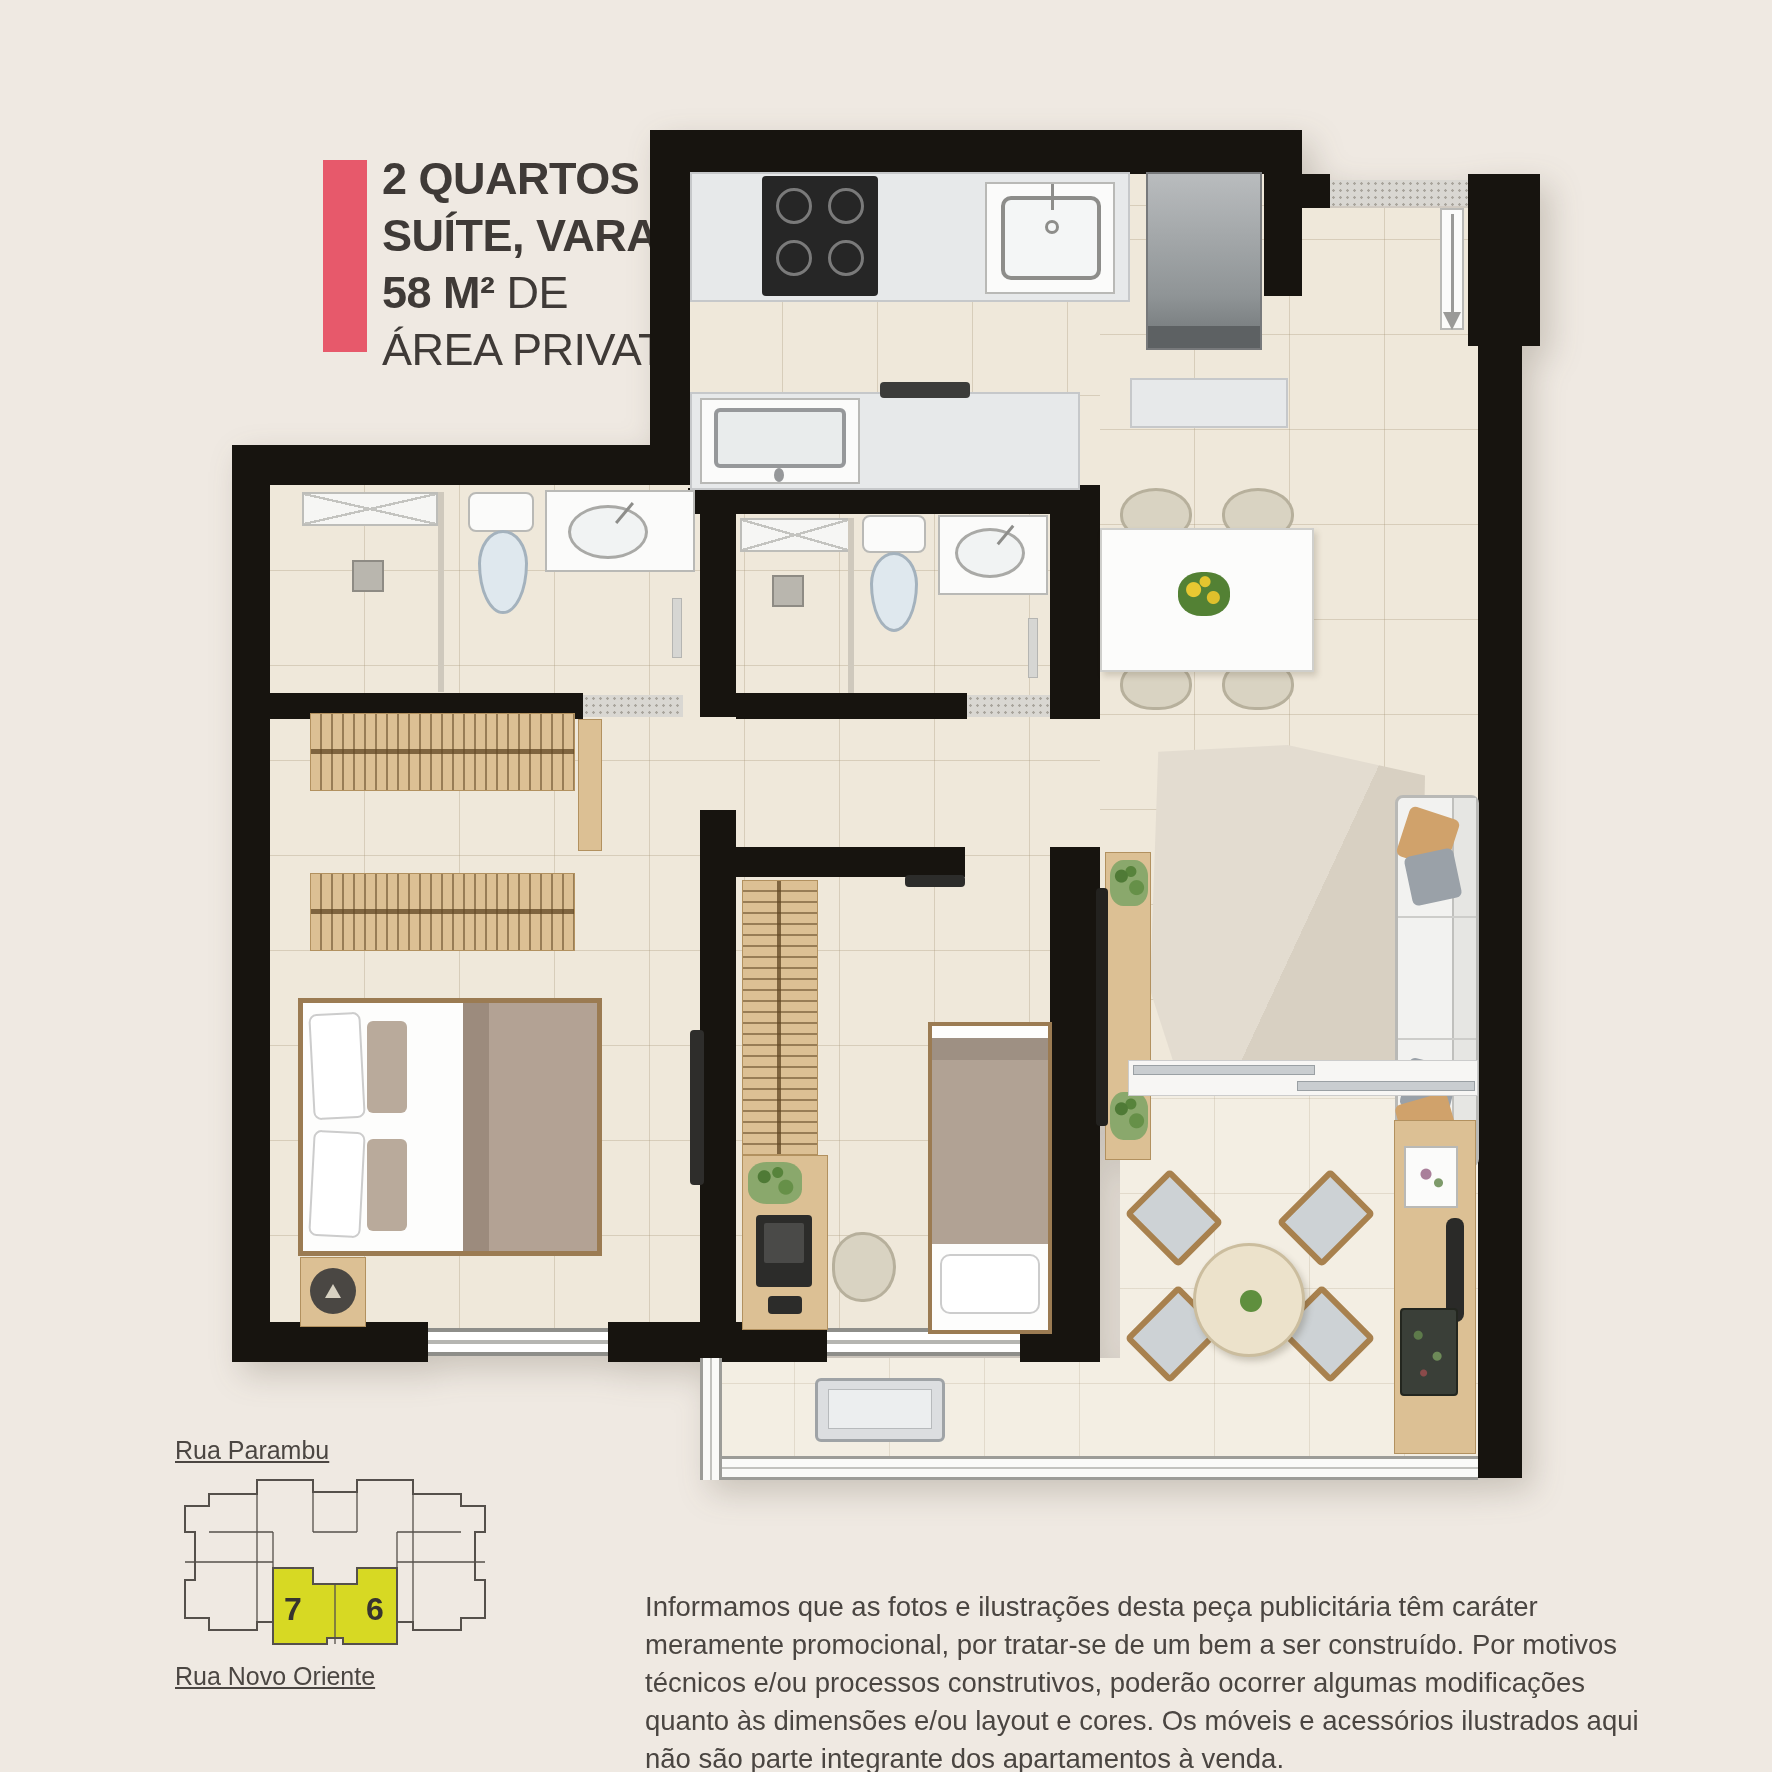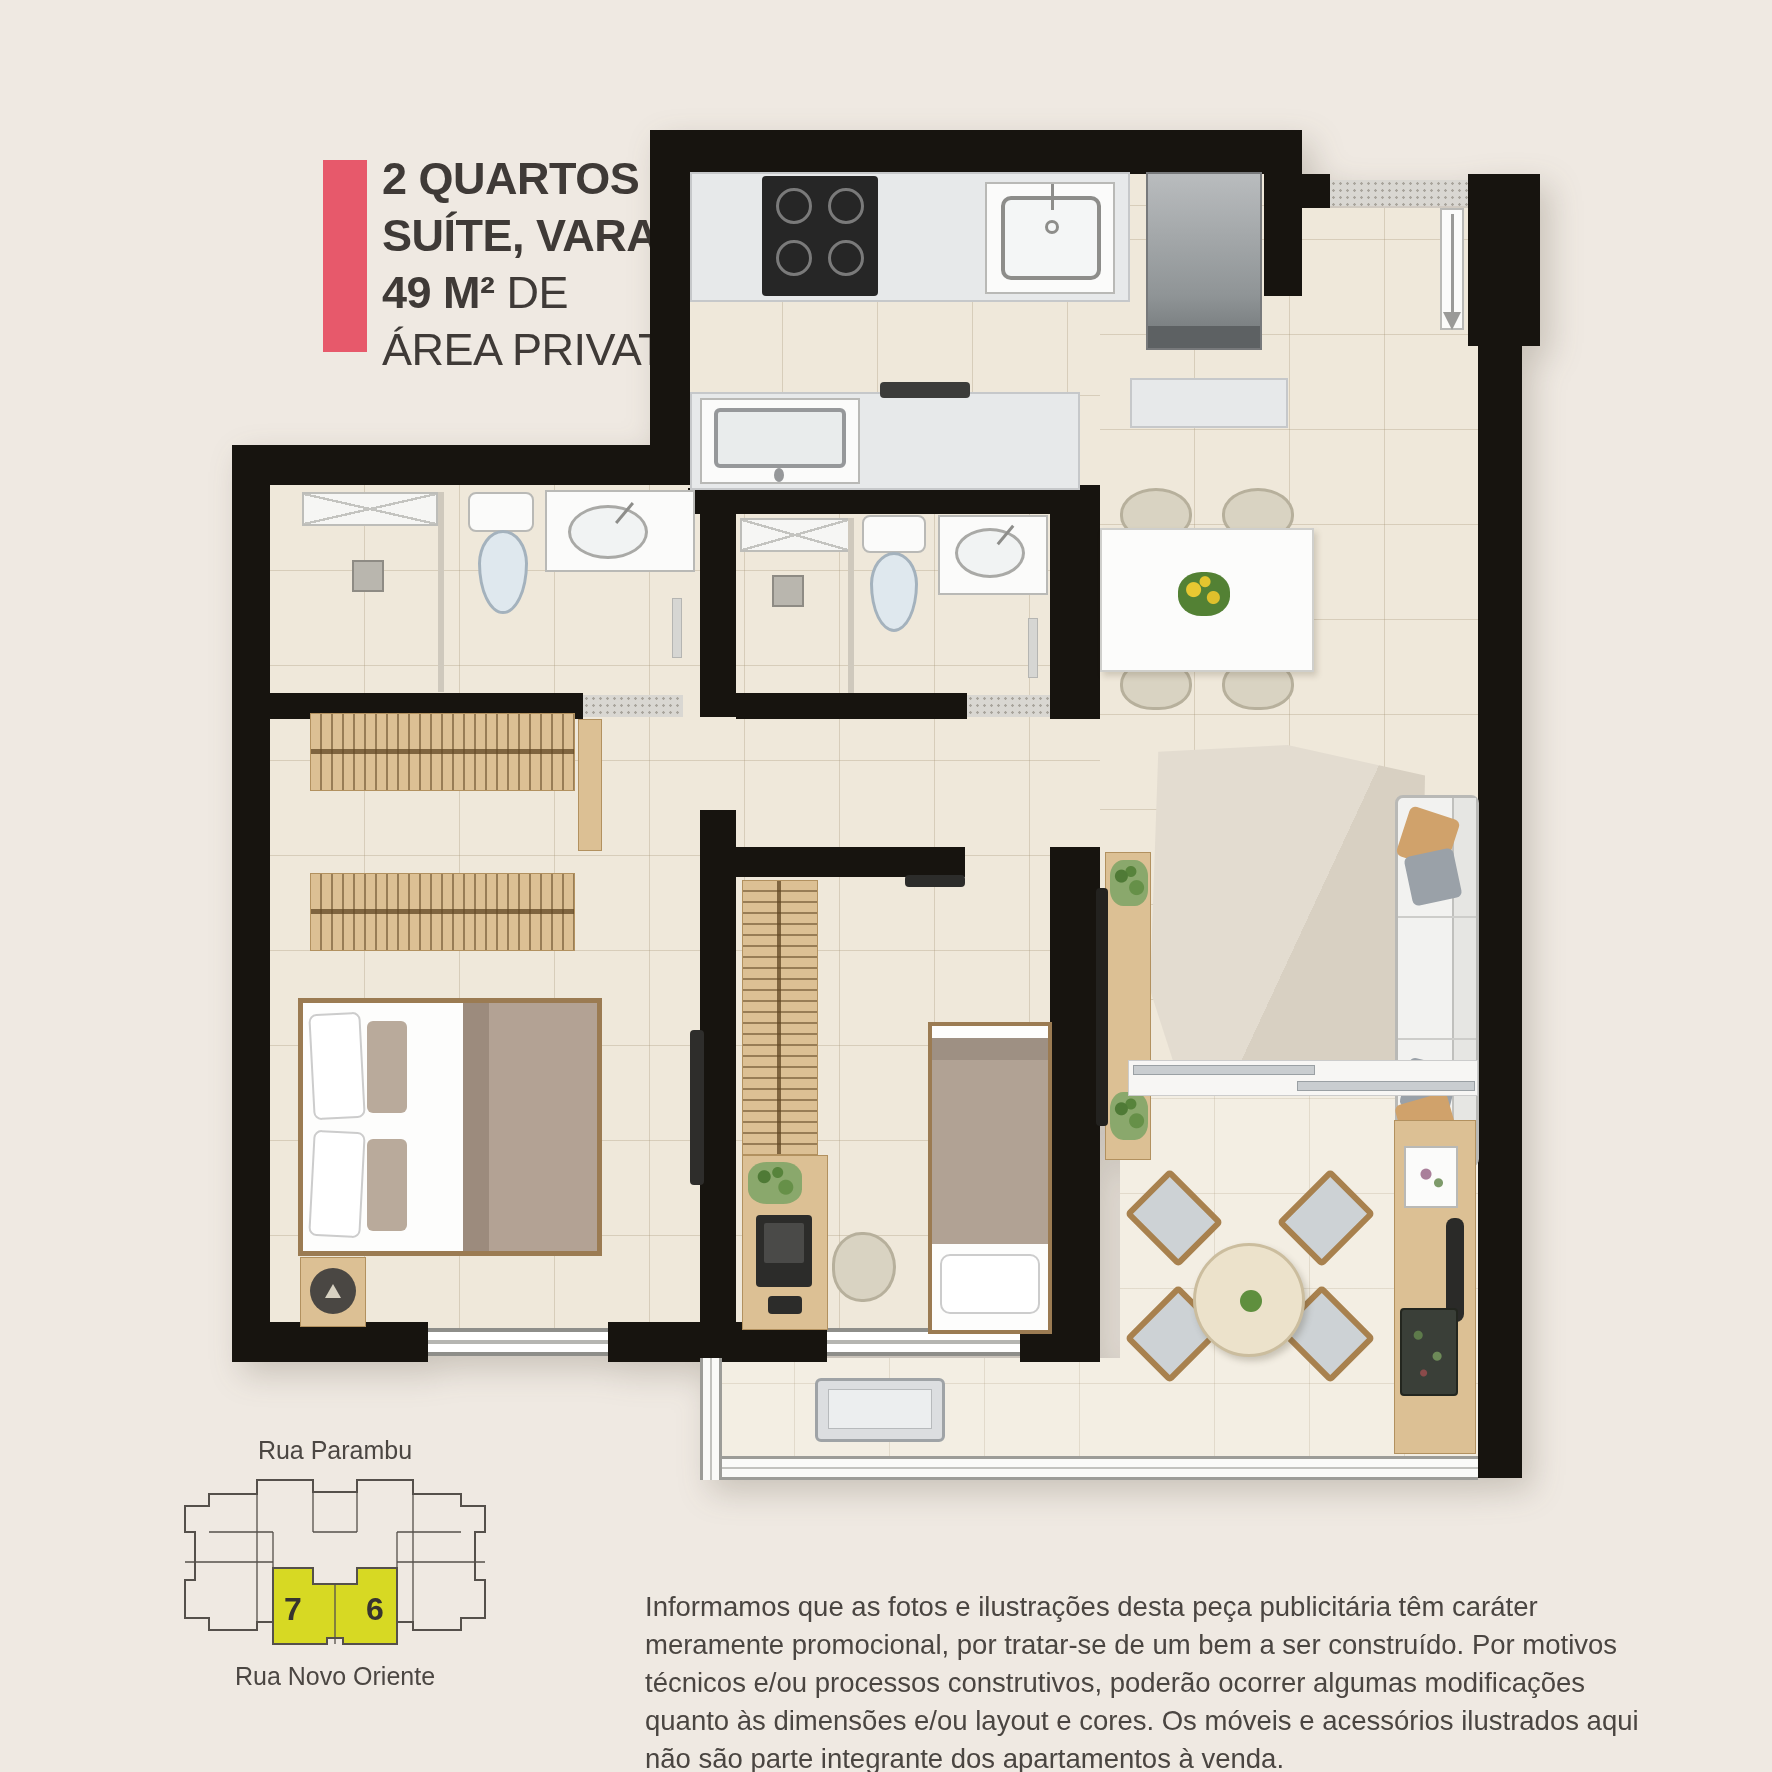--- a/index.html
+++ b/index.html
@@ -42,34 +42,34 @@
   .basin{position:absolute;box-sizing:border-box;background:#f1f3f3;border:3px solid #a9a9a6;border-radius:50%;}
   .towel{position:absolute;box-sizing:border-box;background:#d6d6d3;border:1px solid #b5b5b2;}
   .burner{position:absolute;box-sizing:border-box;border:3px solid #7a7a7a;border-radius:50%;width:36px;height:36px;}
   .plantpot{position:absolute;box-sizing:border-box;border-radius:35%;
     background:radial-gradient(circle at 30% 35%,#4f7a36 6px,transparent 7px),
                radial-gradient(circle at 70% 60%,#669048 7px,transparent 8px),
                radial-gradient(circle at 55% 25%,#57833b 5px,transparent 6px),#8aa86c;}
   .darkbox{position:absolute;box-sizing:border-box;background:#2c2c2a;border-radius:4px;}
 
   
-  .street{position:absolute;width:320px;text-align:center;font-size:25px;color:#4b4642;}
+  .street{position:absolute;width:320px;text-align:left;font-size:25px;color:#4b4642;text-decoration:underline;}
   #keyplan-svg{position:absolute;left:175px;top:1468px;}
 
   
   #disclaimer{position:absolute;left:645px;top:1588px;width:1010px;margin:0;font-size:27.5px;line-height:38px;color:#4a4541;}
 </style>
 </head>
 <body>
 
 <div class="abs accent-bar"></div>
 <div class="abs" id="title-text">
   <div class="t-bold">2 QUARTOS</div>
   <div class="t-bold">SUÍTE, VARANDA</div>
-  <div><span class="t-bold">49 M²</span> <span>DE</span></div>
+  <div><span class="t-bold">58 M²</span> <span>DE</span></div>
   <div>ÁREA PRIVATIVA</div>
 </div>
 
 <div class="abs" id="plan">
 
   <div class="floor" style="left:688px;top:172px;width:614px;height:318px;"></div>
   <div class="floor" style="left:1100px;top:208px;width:378px;height:886px;"></div>
   <div class="floor" style="left:270px;top:485px;width:830px;height:845px;"></div>
   <div class="floor-balcony" style="left:1120px;top:1094px;width:358px;height:384px;"></div>
   <div class="floor-balcony" style="left:700px;top:1358px;width:420px;height:120px;"></div>

